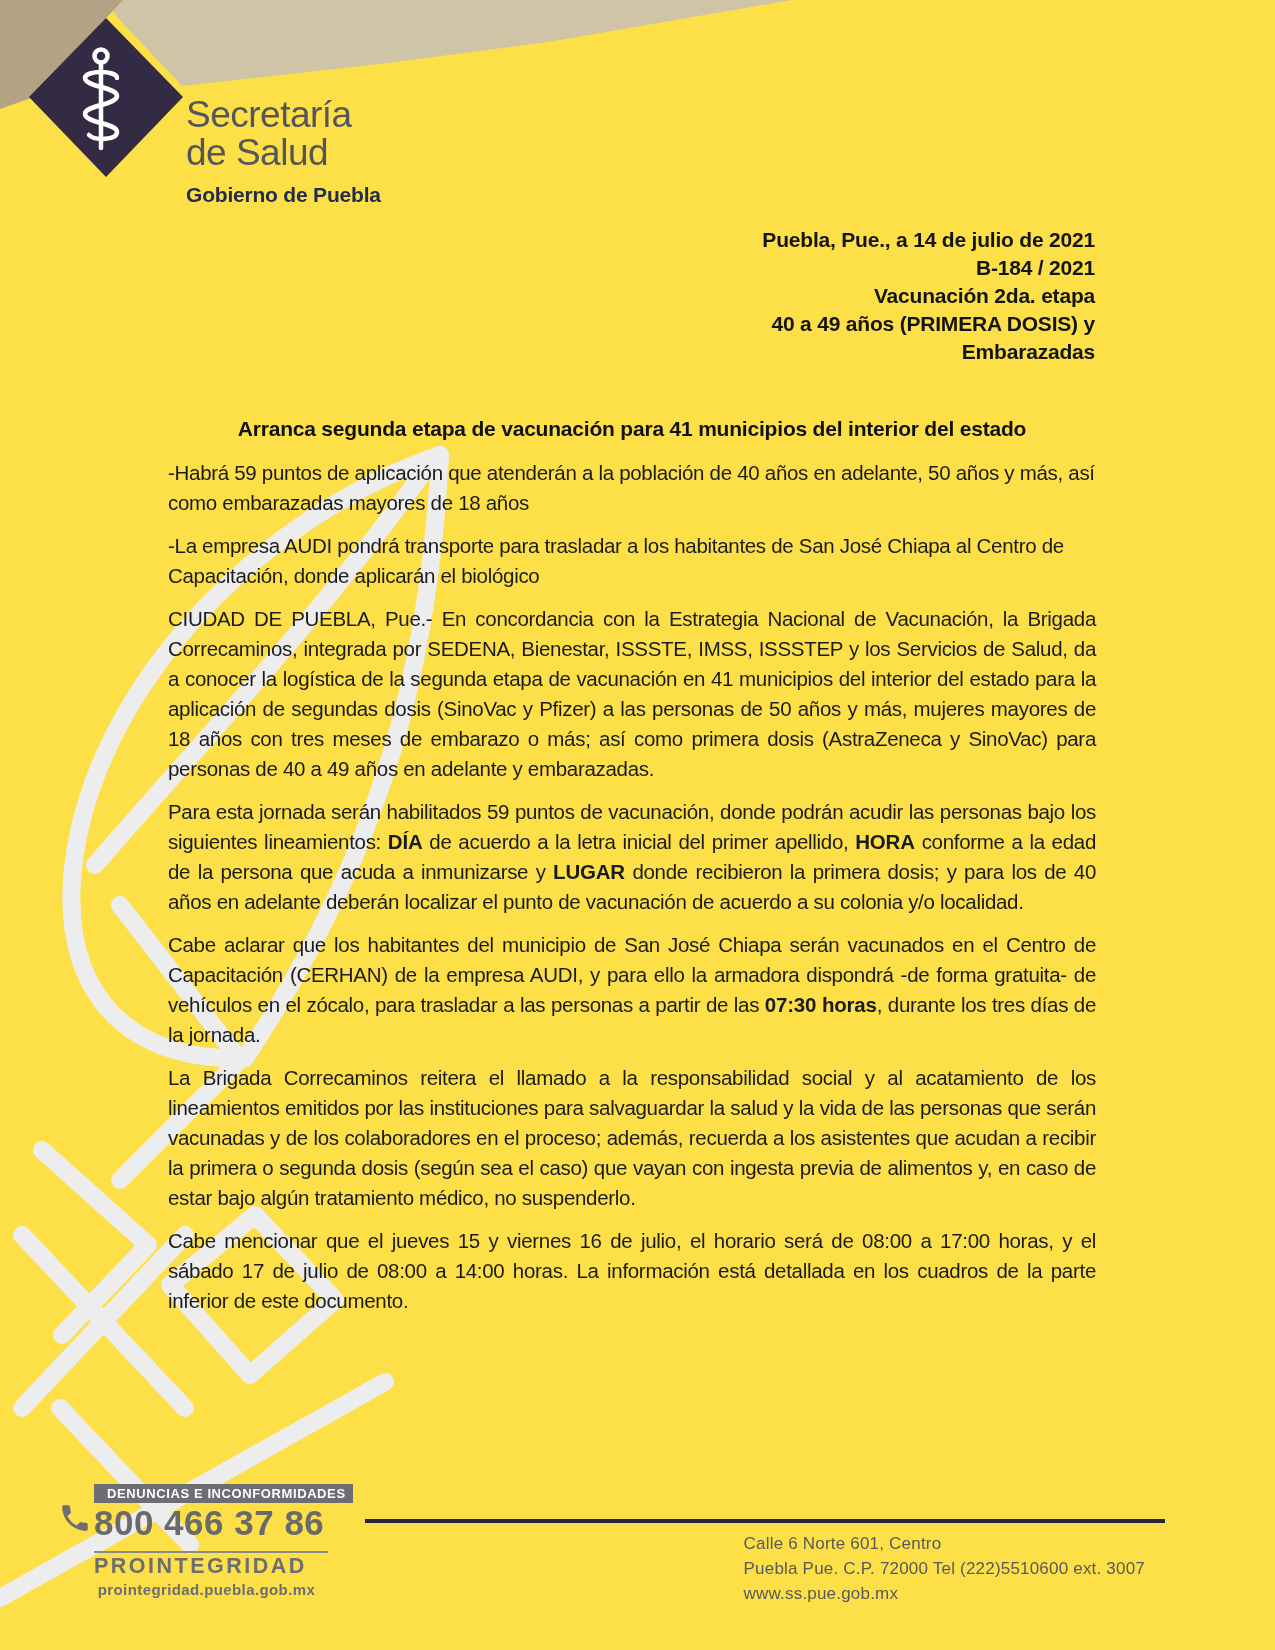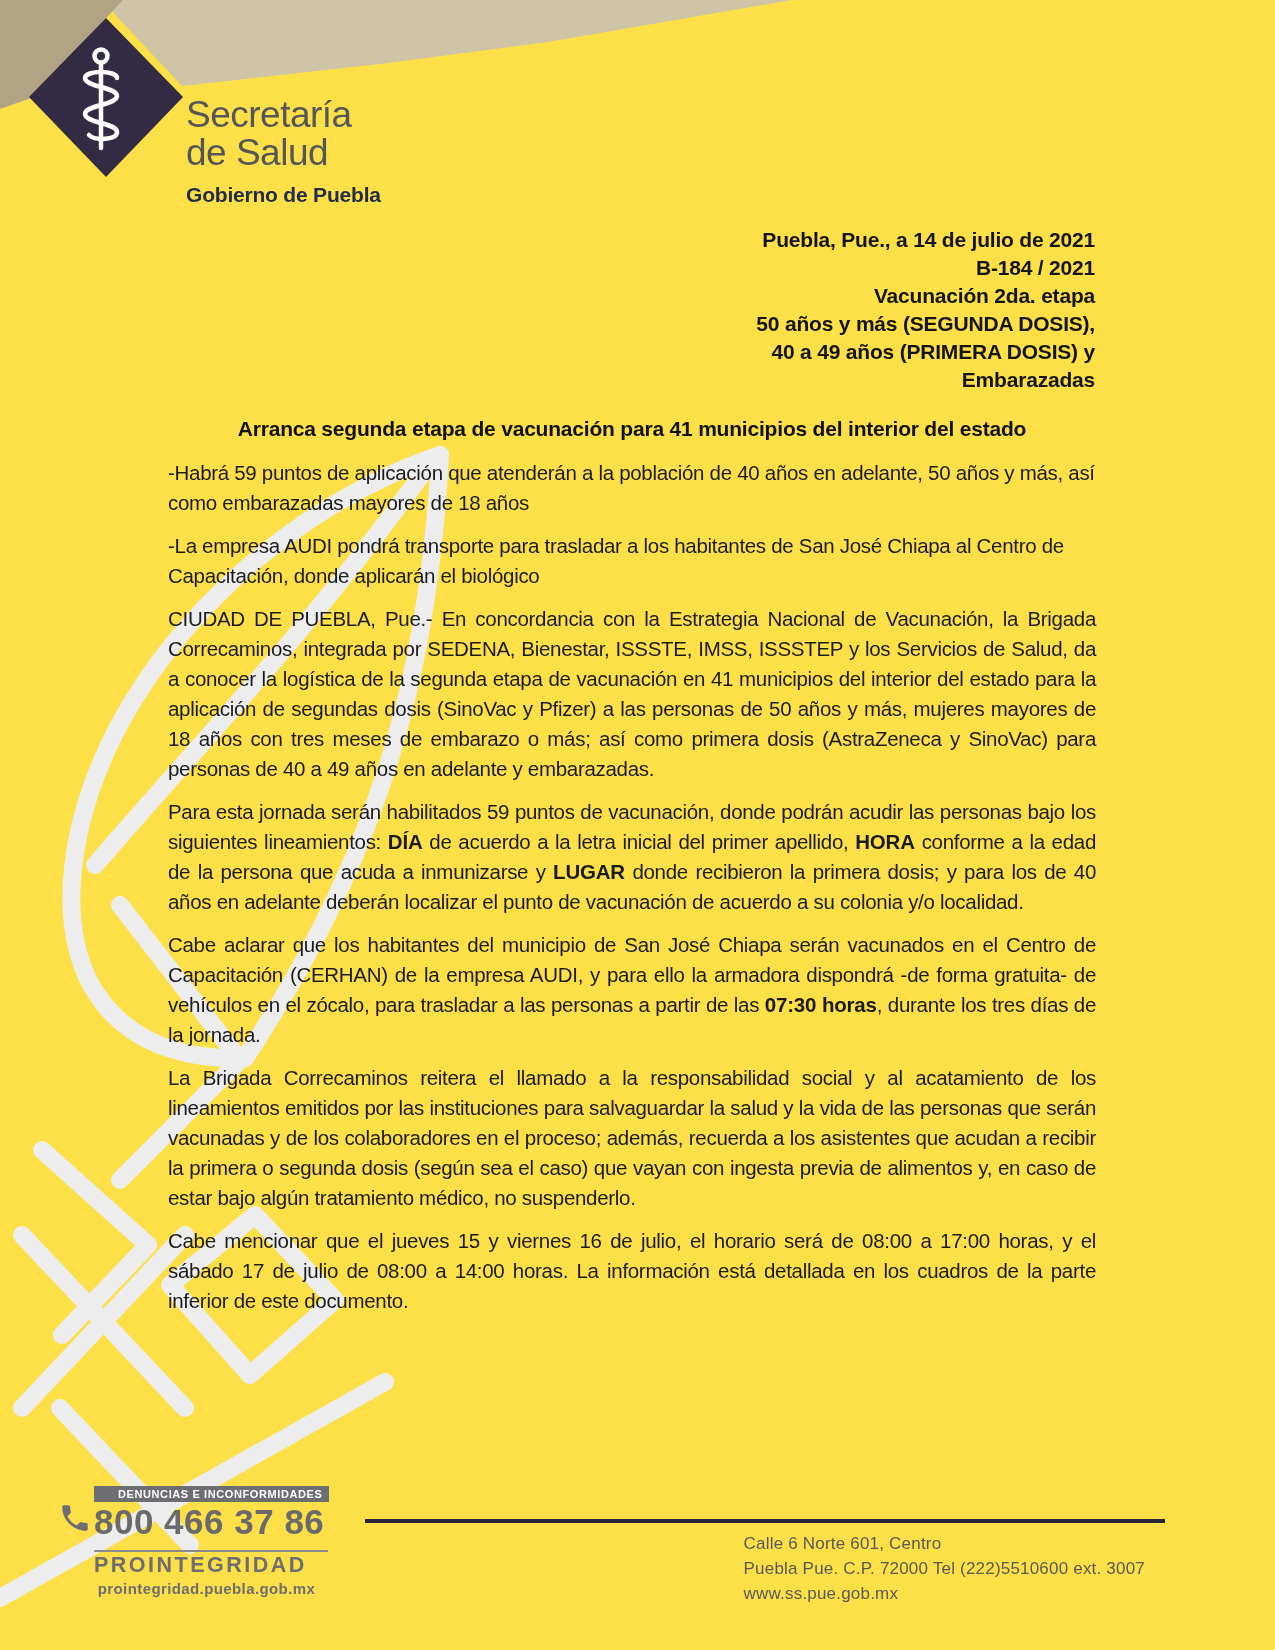--- a/index.html
+++ b/index.html
@@ -46,22 +46,22 @@
     color:#1b1b1b;
   }
   #body-paragraphs p.justify{text-align:justify;}
   #body-paragraphs b{letter-spacing:-0.2px;}
   
   #footer-left{position:absolute;left:58px;top:1484px;z-index:4;width:270px;}
   #phone-icon{position:absolute;left:0;top:17px;}
   #footer-left-stack{margin-left:36px;}
   #denuncias-badge{
     display:inline-block;background:#6d6e71;color:#ffffff;
-    font-size:11px;font-weight:700;letter-spacing:0.6px;
-    padding:2px 7px 2px 24px;white-space:nowrap;
+    font-size:13px;font-weight:700;letter-spacing:0.6px;
+    padding:2px 7px 2px 13px;white-space:nowrap;
   }
   #phone-number{
     font-size:35px;font-weight:700;color:#6a6a6d;letter-spacing:0.5px;
     line-height:40px;white-space:nowrap;
     border-bottom:2px solid #8a8a8d;padding-bottom:8px;
   }
   #prointegridad{
     font-size:21.5px;font-weight:700;color:#6d6e71;letter-spacing:2.5px;
     line-height:24px;margin-top:1px;white-space:nowrap;
   }
@@ -113,21 +113,20 @@
   <div id="logo-text">
     <div class="secretaria">Secretaría</div>
     <div class="secretaria">de Salud</div>
     <div class="gobierno">Gobierno de Puebla</div>
   </div>
 
   <div id="dateline">
       <div>Puebla, Pue., a 14 de julio de 2021</div>
       <div>B-184 / 2021</div>
       <div>Vacunación 2da. etapa</div>
-      <div>50 años y más (SEGUNDA DOSIS),</div>
       <div>40 a 49 años (PRIMERA DOSIS) y</div>
       <div>Embarazadas</div>
     </div>
 
   <div id="content">
     <h1 id="headline">Arranca segunda etapa de vacunación para 41 municipios del interior del estado</h1>
     <div id="body-paragraphs">
         <p class=""><span>-Habrá 59 puntos de aplicación que atenderán a la población de 40 años en adelante, 50 años y más, así como embarazadas mayores de 18 años</span></p>
         <p class=""><span>-La empresa AUDI pondrá transporte para trasladar a los habitantes de San José Chiapa al Centro de Capacitación, donde aplicarán el biológico</span></p>
         <p class="justify"><span>CIUDAD DE PUEBLA, Pue.- En concordancia con la Estrategia Nacional de Vacunación, la Brigada Correcaminos, integrada por SEDENA, Bienestar, ISSSTE, IMSS, ISSSTEP y los Servicios de Salud, da a conocer la logística de la segunda etapa de vacunación en 41 municipios del interior del estado para la aplicación de segundas dosis (SinoVac y Pfizer) a las personas de 50 años y más, mujeres mayores de 18 años con tres meses de embarazo o más; así como primera dosis (AstraZeneca y SinoVac) para personas de 40 a 49 años en adelante y embarazadas.</span></p>

